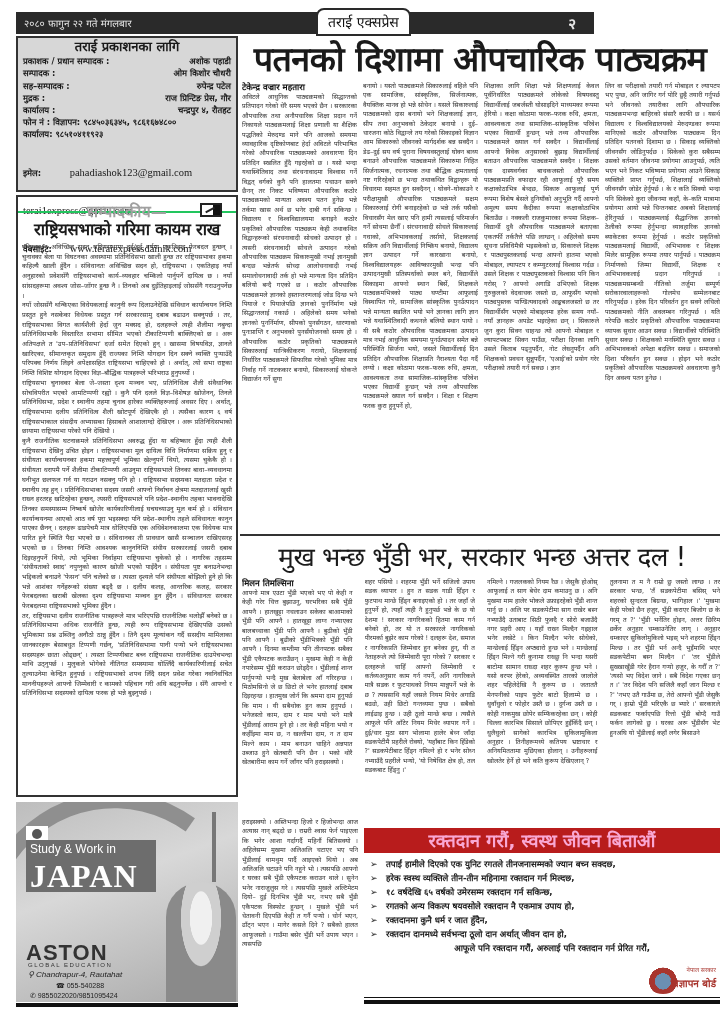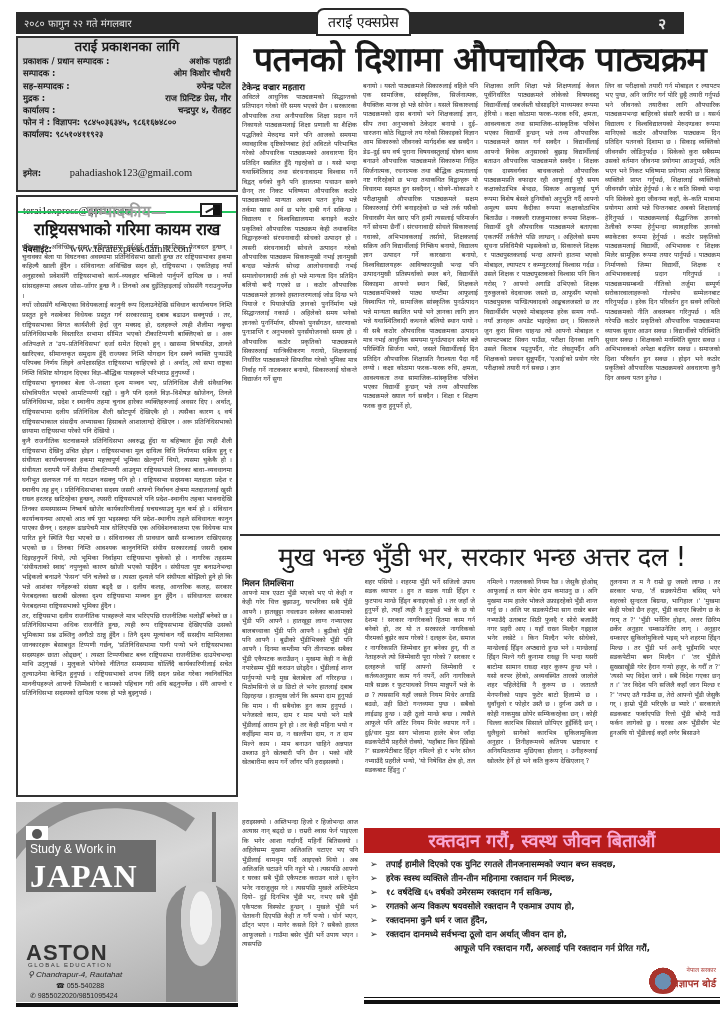--- a/index.html
+++ b/index.html
@@ -1,19 +1,19 @@
 <!DOCTYPE html>
 <html><head>
 <meta charset="utf-8">
 <style>
   * { box-sizing: border-box; margin: 0; padding: 0; }
   html, body { width: 724px; height: 1024px; background: #ffffff; overflow: hidden; }
   body { font-family: "DejaVu Sans", sans-serif; color: #1a1a1a; position: relative; }
 
-  .masthead { position: absolute; left: 16px; top: 12px; width: 668px; height: 22px; background: #2a2a2a; }
+  .masthead { position: absolute; left: 16px; top: 12px; width: 578px; height: 22px; background: #2a2a2a; }
   .mh-date { position: absolute; left: 8px; top: 4px; color: #e6e6e6; font-size: 10px; }
   .mh-title { position: absolute; left: 300px; top: -4px; height: 28px; padding: 2px 10px; background: #fff; border: 2px solid #2a2a2a; border-radius: 8px 8px 0 0; font-size: 14px; color: #111; }
   .mh-page { position: absolute; right: 18px; top: 1px; color: #e6e6e6; font-size: 15px; font-weight: bold; }
 
   .imprint { position: absolute; left: 16px; top: 36px; width: 222px; height: 156px; background: #d7d7d7; border: 2px solid #333; padding: 3px 5px; font-size: 8.4px; line-height: 12.2px; }
   .imprint-title { text-align: center; font-size: 13px; font-weight: bold; margin-bottom: 2px; }
   .imp-row { display: flex; justify-content: space-between; }
   .imp-row .k { font-weight: bold; }
   .imp-row .v { font-weight: bold; text-align: right; }
   .imp-mail { font-family: "Liberation Serif", serif; font-size: 10.5px; line-height: 12px; margin-top: 26px; }

